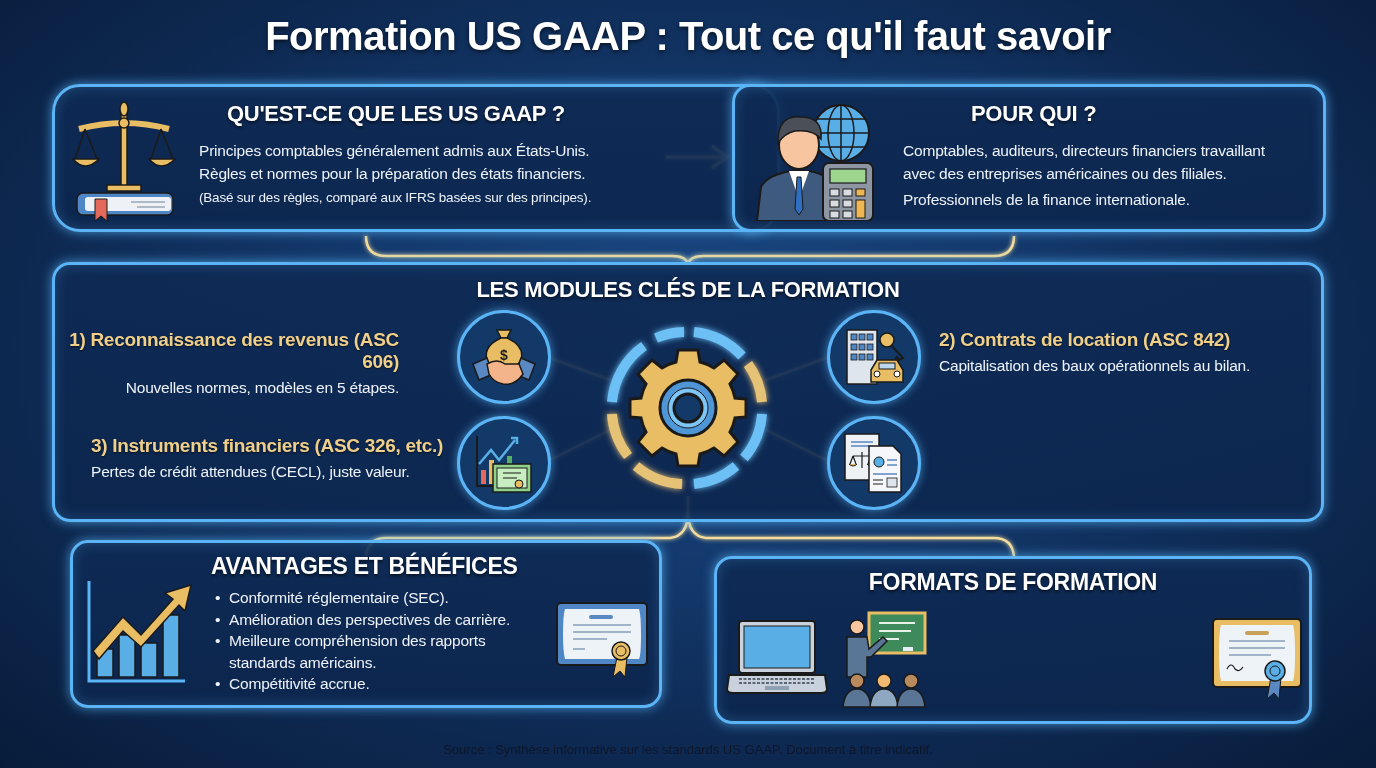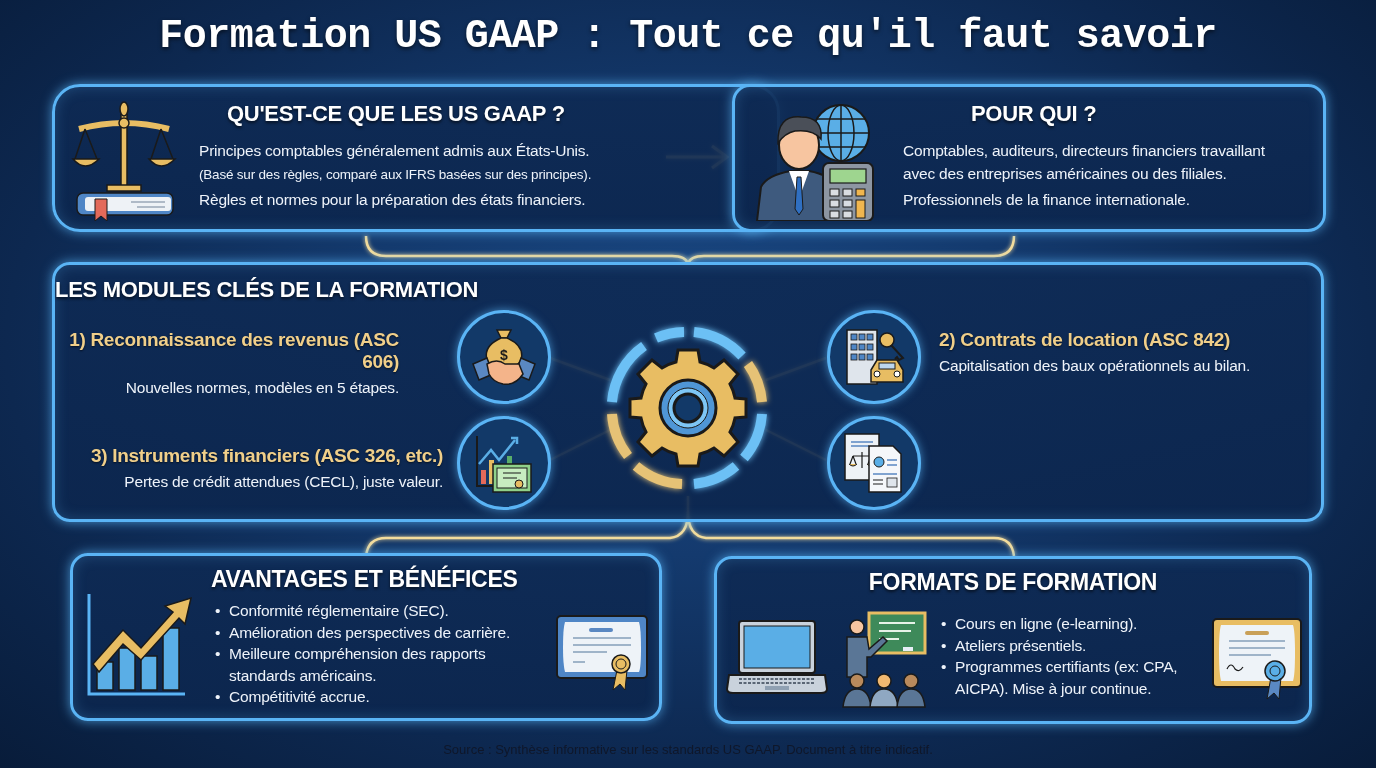--- a/index.html
+++ b/index.html
@@ -7,21 +7,20 @@
   body{
     font-family:"Liberation Sans",sans-serif;
     color:#fff;
     background: radial-gradient(ellipse at 50% 45%, #1b4a86 0%, #143a6e 35%, #0d2850 70%, #081c3a 100%);
     position:relative;
   }
   .title{
     position:absolute;left:0;top:14px;width:1376px;text-align:center;
     font-size:40px;font-weight:bold;letter-spacing:-0.5px;
     text-shadow:0 2px 4px rgba(0,0,0,.6);
-    font-family:Liberation Mono, monospace;
   }
   .panel{
     position:absolute;
     border:3px solid #5ab4f5;
     border-radius:18px;
     background:linear-gradient(180deg, rgba(14,42,84,.92), rgba(12,38,78,.92));
     box-shadow:0 0 12px rgba(90,180,245,.75), inset 0 0 14px rgba(90,180,245,.25);
   }
   .ptitle{font-weight:bold;font-size:22px;text-shadow:0 2px 3px rgba(0,0,0,.6);letter-spacing:-0.3px}
   .ptext{font-size:15.5px;line-height:23px;color:#eef3fa;letter-spacing:-0.2px}
@@ -84,22 +83,22 @@
       <rect x="36" y="86" width="34" height="6" fill="#e8bd63" stroke="#1a1a1a" stroke-width="1.5"></rect>
       <rect x="6" y="94" width="96" height="22" rx="6" fill="#4f86c6" stroke="#1a1a1a" stroke-width="1.5"></rect>
       <rect x="14" y="98" width="86" height="14" rx="3" fill="#eef2f6"></rect>
       <path d="M60 103 L94 103 M66 108 L94 108" stroke="#9aa8b8" stroke-width="1.5"></path>
       <path d="M24 100 L24 122 L30 117 L36 122 L36 100 Z" fill="#e36a5a" stroke="#1a1a1a" stroke-width="1"></path>
     </svg>
   </div>
   <div class="ptitle" style="position:absolute;left:172px;top:14px;">QU'EST-CE QUE LES US GAAP ?</div>
   <div style="position:absolute;left:144px;top:52px;">
     <div class="ptext">Principes comptables généralement admis aux États-Unis.</div>
+    <div class="ptext">Règles et normes pour la préparation des états financiers.</div>
     <div class="ptext small" style="line-height:26px">(Basé sur des règles, comparé aux IFRS basées sur des principes).</div>
-    <div class="ptext">Règles et normes pour la préparation des états financiers.</div>
   </div>
 </div>
 
 <div class="panel" style="left:732px;top:84px;width:594px;height:148px;">
   <div style="position:absolute;left:16px;top:12px;">
     <svg width="130" height="122" viewBox="0 0 130 122">
       <circle cx="90" cy="34" r="28" fill="#5aaee6" stroke="#1a1a1a" stroke-width="2"></circle>
       <path d="M62 34 L118 34 M90 6 L90 62 M66 20 L114 20 M66 48 L114 48" stroke="#1a1a1a" stroke-width="1.5"></path>
       <ellipse cx="90" cy="34" rx="13" ry="28" fill="none" stroke="#1a1a1a" stroke-width="1.5"></ellipse>
       <path d="M6 122 L10 88 Q16 76 40 72 L58 72 Q80 76 84 88 L86 122 Z" fill="#3e5a7e" stroke="#1a1a1a" stroke-width="2"></path>
@@ -123,28 +122,28 @@
   </div>
   <div class="ptitle" style="position:absolute;left:236px;top:14px;">POUR QUI ?</div>
   <div style="position:absolute;left:168px;top:52px;">
     <div class="ptext">Comptables, auditeurs, directeurs financiers travaillant</div>
     <div class="ptext">avec des entreprises américaines ou des filiales.</div>
     <div class="ptext" style="margin-top:3px">Professionnels de la finance internationale.</div>
   </div>
 </div>
 
 <div class="panel" style="left:52px;top:262px;width:1272px;height:260px;">
-  <div class="ptitle" style="position:absolute;left:0;width:1266px;text-align:left;top:12px;">LES MODULES CLÉS DE LA FORMATION</div>
+  <div class="ptitle" style="position:absolute;left:0;width:1266px;text-align:center;top:12px;">LES MODULES CLÉS DE LA FORMATION</div>
 
   <div style="position:absolute;right:922px;top:64px;text-align:right;">
     <div class="mod-title">1) Reconnaissance des revenus (ASC 606)</div>
     <div class="mod-desc" style="margin-top:4px">Nouvelles normes, modèles en 5 étapes.</div>
   </div>
 
-  <div style="position:absolute;right:878px;top:180px;text-align:right;">
+  <div style="position:absolute;right:878px;top:170px;text-align:left;">
     <div class="mod-title">3) Instruments financiers (ASC 326, etc.)</div>
     <div class="mod-desc" style="margin-top:4px">Pertes de crédit attendues (CECL), juste valeur.</div>
   </div>
 
   <div style="position:absolute;left:884px;top:64px;">
     <div class="mod-title">2) Contrats de location (ASC 842)</div>
     <div class="mod-desc" style="margin-top:4px">Capitalisation des baux opérationnels au bilan.</div>
   </div>
 
 </div>
@@ -234,21 +233,21 @@
       <g fill="#e8bd63" stroke="#1a1a1a" stroke-width="3">
         <path d="M-10 -58 L10 -58 L12 -46 A46 46 0 0 1 26 -40 L36 -48 L50 -34 L42 -24 A46 46 0 0 1 47 -10 L58 -9 L58 9 L47 10 A46 46 0 0 1 42 24 L50 34 L36 48 L26 40 A46 46 0 0 1 12 46 L10 58 L-10 58 L-12 46 A46 46 0 0 1 -26 40 L-36 48 L-50 34 L-42 24 A46 46 0 0 1 -47 10 L-58 9 L-58 -9 L-47 -10 A46 46 0 0 1 -42 -24 L-50 -34 L-36 -48 L-26 -40 A46 46 0 0 1 -12 -46 Z"></path>
       </g>
       <circle r="28" fill="#4f96d6" stroke="#1a1a1a" stroke-width="3"></circle>
       <circle r="20" fill="#7ec6f5" stroke="#1a1a1a" stroke-width="1"></circle>
       <circle r="14" fill="#123968" stroke="#1a1a1a" stroke-width="3"></circle>
     </g>
   </svg>
 </div>
 
-<div class="panel" style="left:70px;top:553px;width:592px;height:168px;">
+<div class="panel" style="left:70px;top:540px;width:592px;height:168px;">
   <div style="position:absolute;left:12px;top:34px;">
     <svg width="112" height="110" viewBox="0 0 112 110">
       <path d="M4 4 L4 104 L100 104" stroke="#5ab4f5" stroke-width="3" fill="none"></path>
       <rect x="12" y="72" width="16" height="28" fill="#5aaee6" stroke="#1a1a1a" stroke-width="1.5"></rect>
       <rect x="34" y="58" width="16" height="42" fill="#5aaee6" stroke="#1a1a1a" stroke-width="1.5"></rect>
       <rect x="56" y="66" width="16" height="34" fill="#5aaee6" stroke="#1a1a1a" stroke-width="1.5"></rect>
       <rect x="78" y="38" width="16" height="62" fill="#5aaee6" stroke="#1a1a1a" stroke-width="1.5"></rect>
       <path d="M8 74 L38 40 L56 58 L88 22 L80 16 L106 8 L100 34 L94 28 L56 70 L38 54 L14 82 Z" fill="#e8bd63" stroke="#1a1a1a" stroke-width="1.5"></path>
     </svg>
   </div>
@@ -291,25 +290,20 @@
       <circle cx="18" cy="16" r="7" fill="#f7c5a0" stroke="#1a1a1a" stroke-width="1.5"></circle>
       <path d="M8 26 L28 26 L30 38 L44 26 L48 30 L32 46 L28 46 L28 66 L8 66 Z" fill="#5a7696" stroke="#1a1a1a" stroke-width="1.5"></path>
       <circle cx="18" cy="70" r="7" fill="#b98a5c" stroke="#1a1a1a" stroke-width="1.5"></circle>
       <circle cx="45" cy="70" r="7" fill="#f0b870" stroke="#1a1a1a" stroke-width="1.5"></circle>
       <circle cx="72" cy="70" r="7" fill="#b98a5c" stroke="#1a1a1a" stroke-width="1.5"></circle>
       <path d="M4 96 Q6 78 18 78 Q30 78 32 96 Z" fill="#5a7696" stroke="#1a1a1a" stroke-width="1.5"></path>
       <path d="M31 96 Q33 78 45 78 Q57 78 59 96 Z" fill="#8fa8c2" stroke="#1a1a1a" stroke-width="1.5"></path>
       <path d="M58 96 Q60 78 72 78 Q84 78 86 96 Z" fill="#5a7696" stroke="#1a1a1a" stroke-width="1.5"></path>
     </svg>
   </div>
-  <ul class="bul" style="position:absolute;left:222px;top:54px;width:272px;">
-    <li>Cours en ligne (e-learning).</li>
-    <li>Ateliers présentiels.</li>
-    <li>Programmes certifiants (ex: CPA, AICPA). Mise à jour continue.</li>
-  </ul>
   <div style="position:absolute;left:494px;top:58px;">
     <svg width="94" height="84" viewBox="0 0 94 84">
       <rect x="2" y="2" width="88" height="68" rx="4" fill="#e8bd63" stroke="#1a1a1a" stroke-width="2"></rect>
       <path d="M10 8 L82 8 Q84 14 84 36 Q84 58 82 64 L10 64 Q8 56 8 36 Q8 14 10 8 Z" fill="#eef3f8"></path>
       <rect x="34" y="14" width="24" height="4" rx="2" fill="#c9a058"></rect>
       <path d="M18 24 L74 24 M18 31 L74 31 M18 38 L60 38" stroke="#9fb4c9" stroke-width="2"></path>
       <path d="M16 52 Q20 44 24 52 Q28 56 32 50" stroke="#1a1a1a" stroke-width="1.2" fill="none"></path>
       <path d="M60 60 L56 82 L63 76 L68 82 L70 60 Z" fill="#5a88c2" stroke="#1a1a1a" stroke-width="1"></path>
       <circle cx="64" cy="54" r="10" fill="#5aaee6" stroke="#1a1a1a" stroke-width="1.5"></circle>
       <circle cx="64" cy="54" r="5" fill="none" stroke="#1a1a1a" stroke-width="1"></circle>

